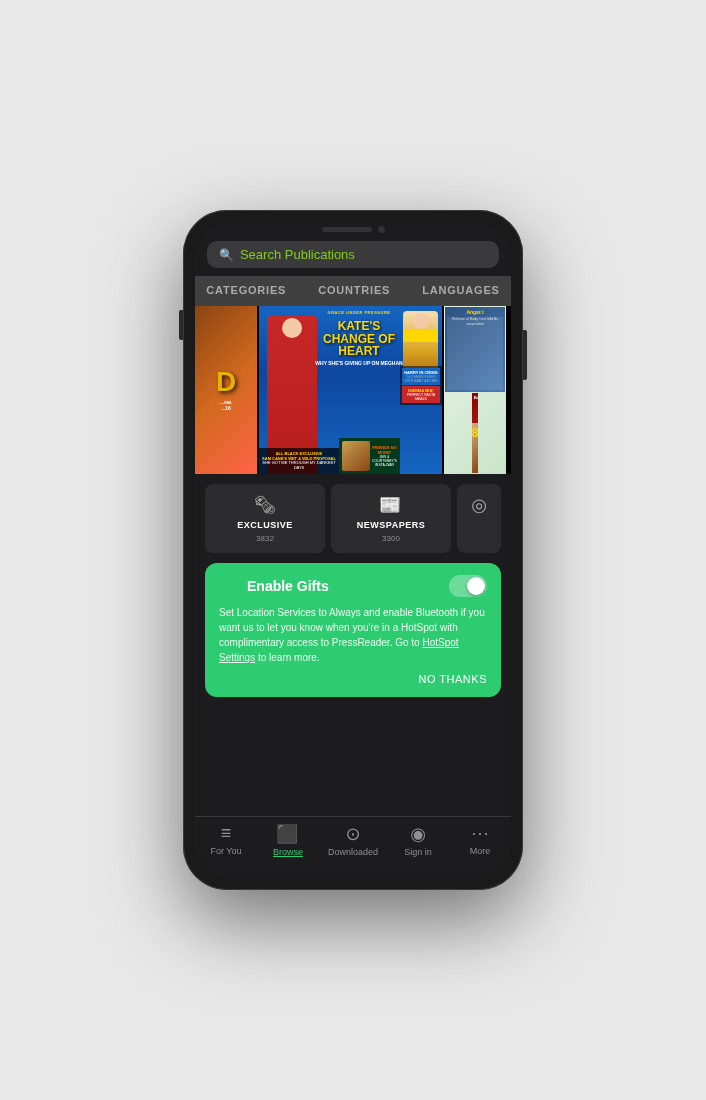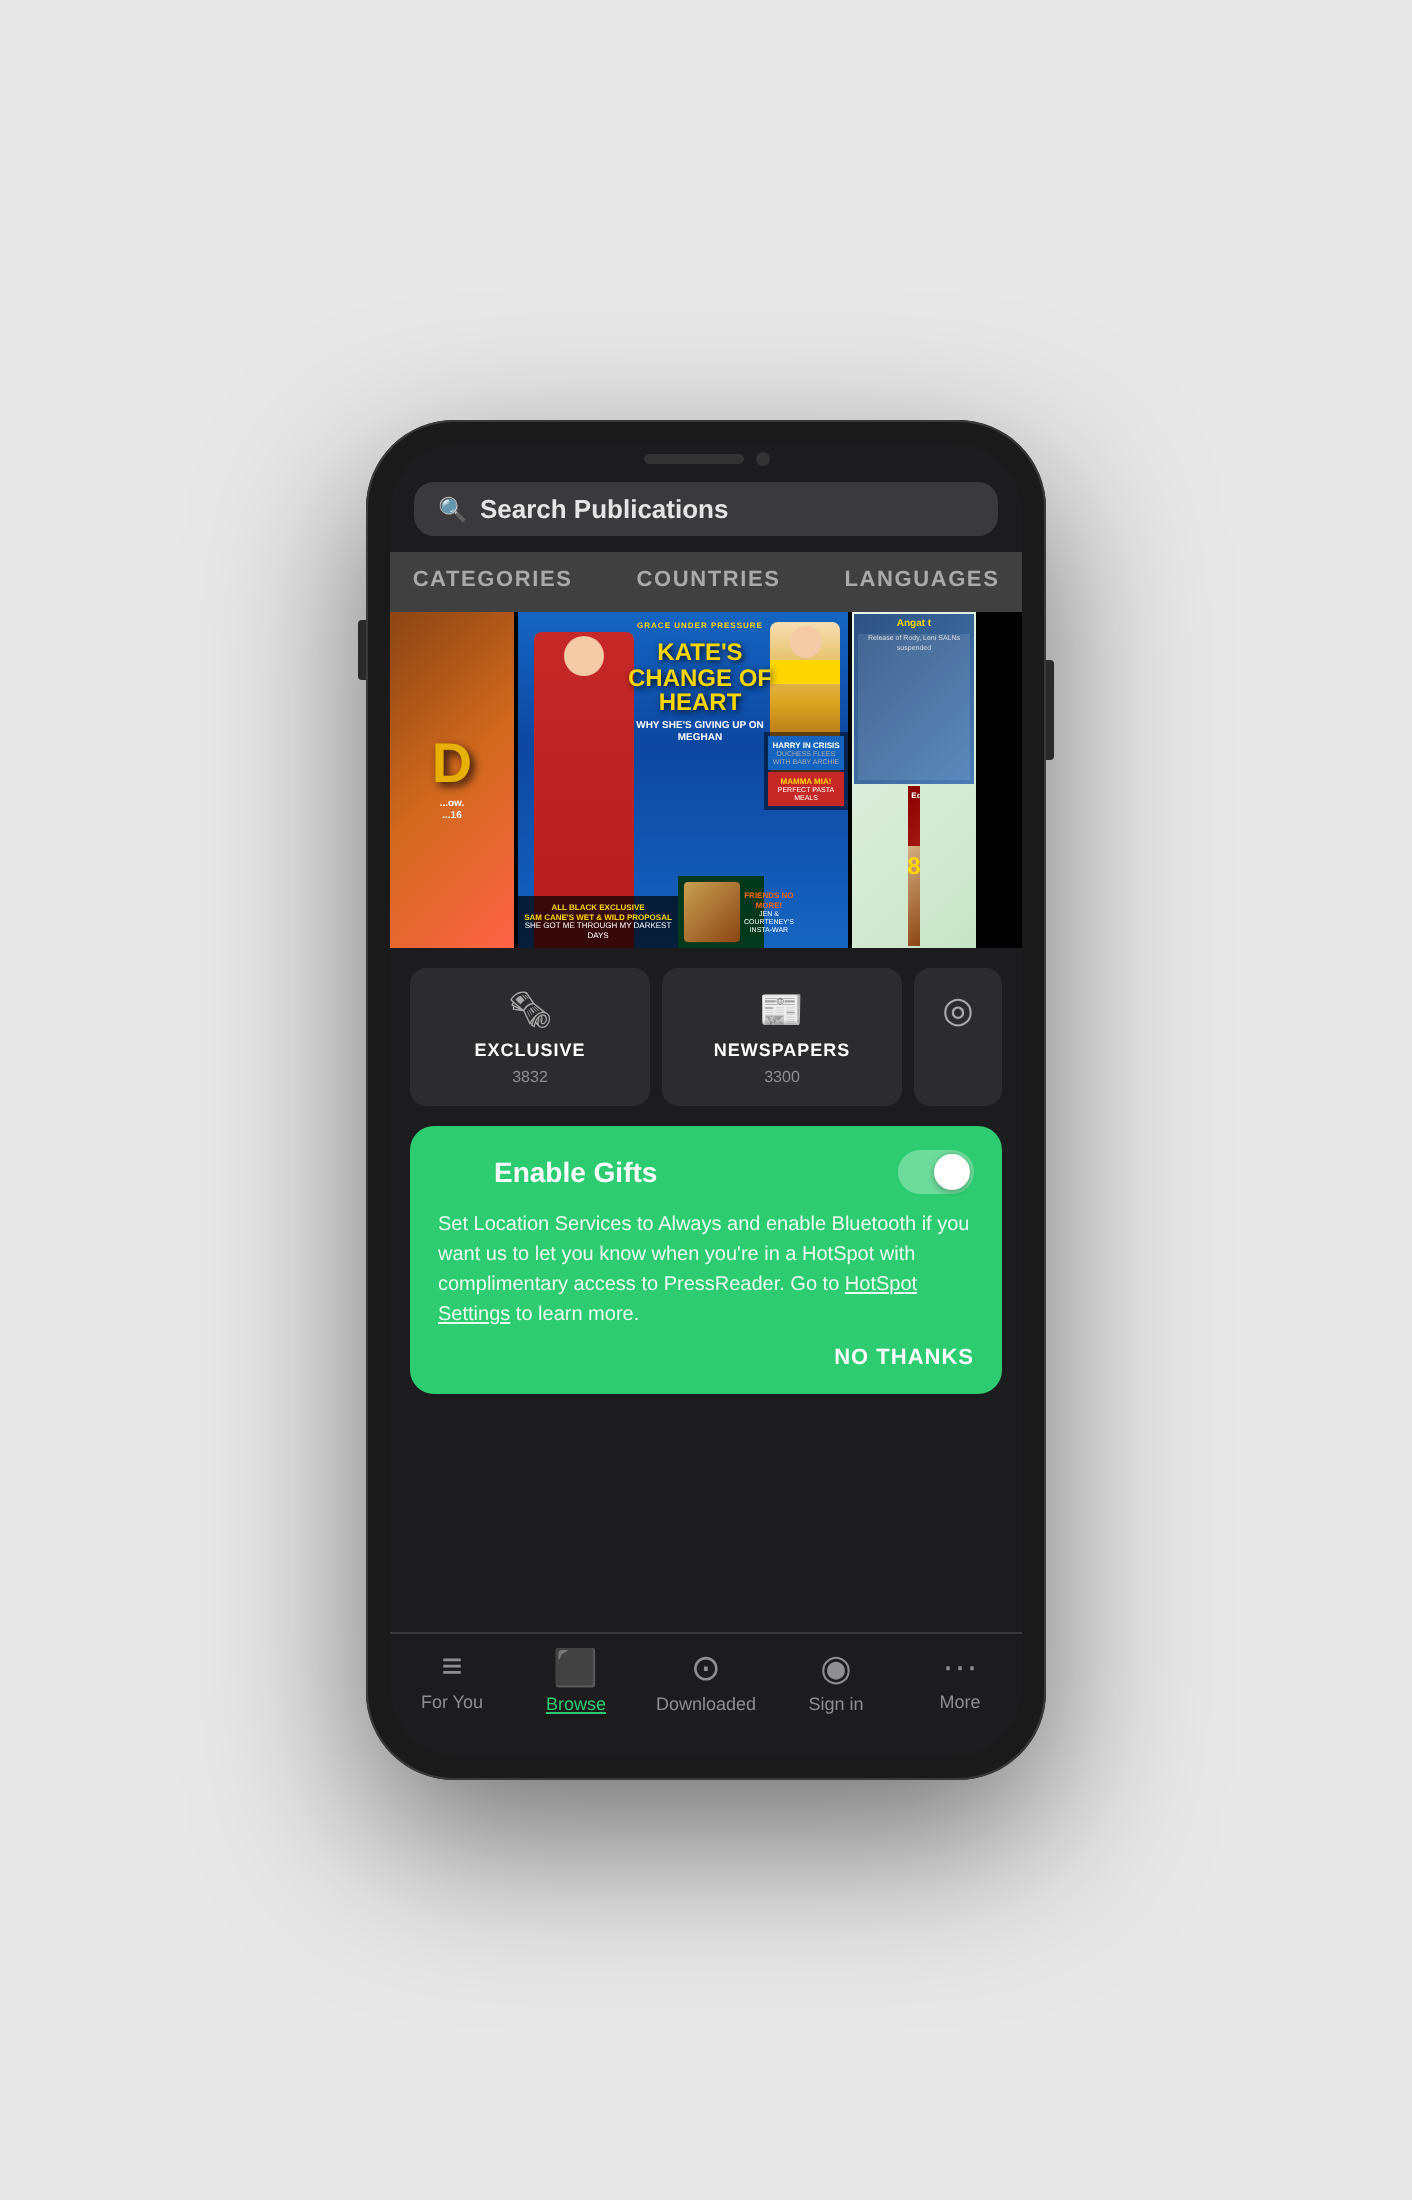--- a/index.html
+++ b/index.html
@@ -147,23 +147,22 @@
       padding: 6px 12px;
       gap: 6px;
     }
 
     .search-icon {
       color: #8e8e93;
       font-size: 12px;
     }
 
     .search-text {
-      color: #e5e5e5;
+      color: #84cc16;
       font-size: 13px;
-      font-weight: bold;
     }
 
     
     .filter-tabs {
       display: flex;
       justify-content: center;
       gap: 0;
       padding: 4px 0 6px;
       background: #404040;
     }
@@ -190,21 +189,21 @@
       flex-shrink: 0;
       position: relative;
       overflow: hidden;
     }
 
     .carousel-item-left {
       width: 62px;
     }
 
     .carousel-item-center {
-      width: 165px;
+      width: 183px;
     }
 
     .carousel-item-right {
       width: 62px;
     }
 
     
     .mag-cover {
       width: 100%;
       height: 100%;
@@ -331,21 +330,21 @@
 
     .gifts-footer {
       display: flex;
       justify-content: flex-end;
       margin-top: 8px;
     }
 
     .no-thanks-btn {
       color: #fff;
       font-size: 11px;
-      font-weight: 700;
+      font-weight: 400;
       letter-spacing: 0.5px;
       cursor: pointer;
     }
 
     
     .bottom-nav {
       background: #1c1c1e;
       border-top: 0.5px solid #3a3a3c;
       display: flex;
       justify-content: space-around;

